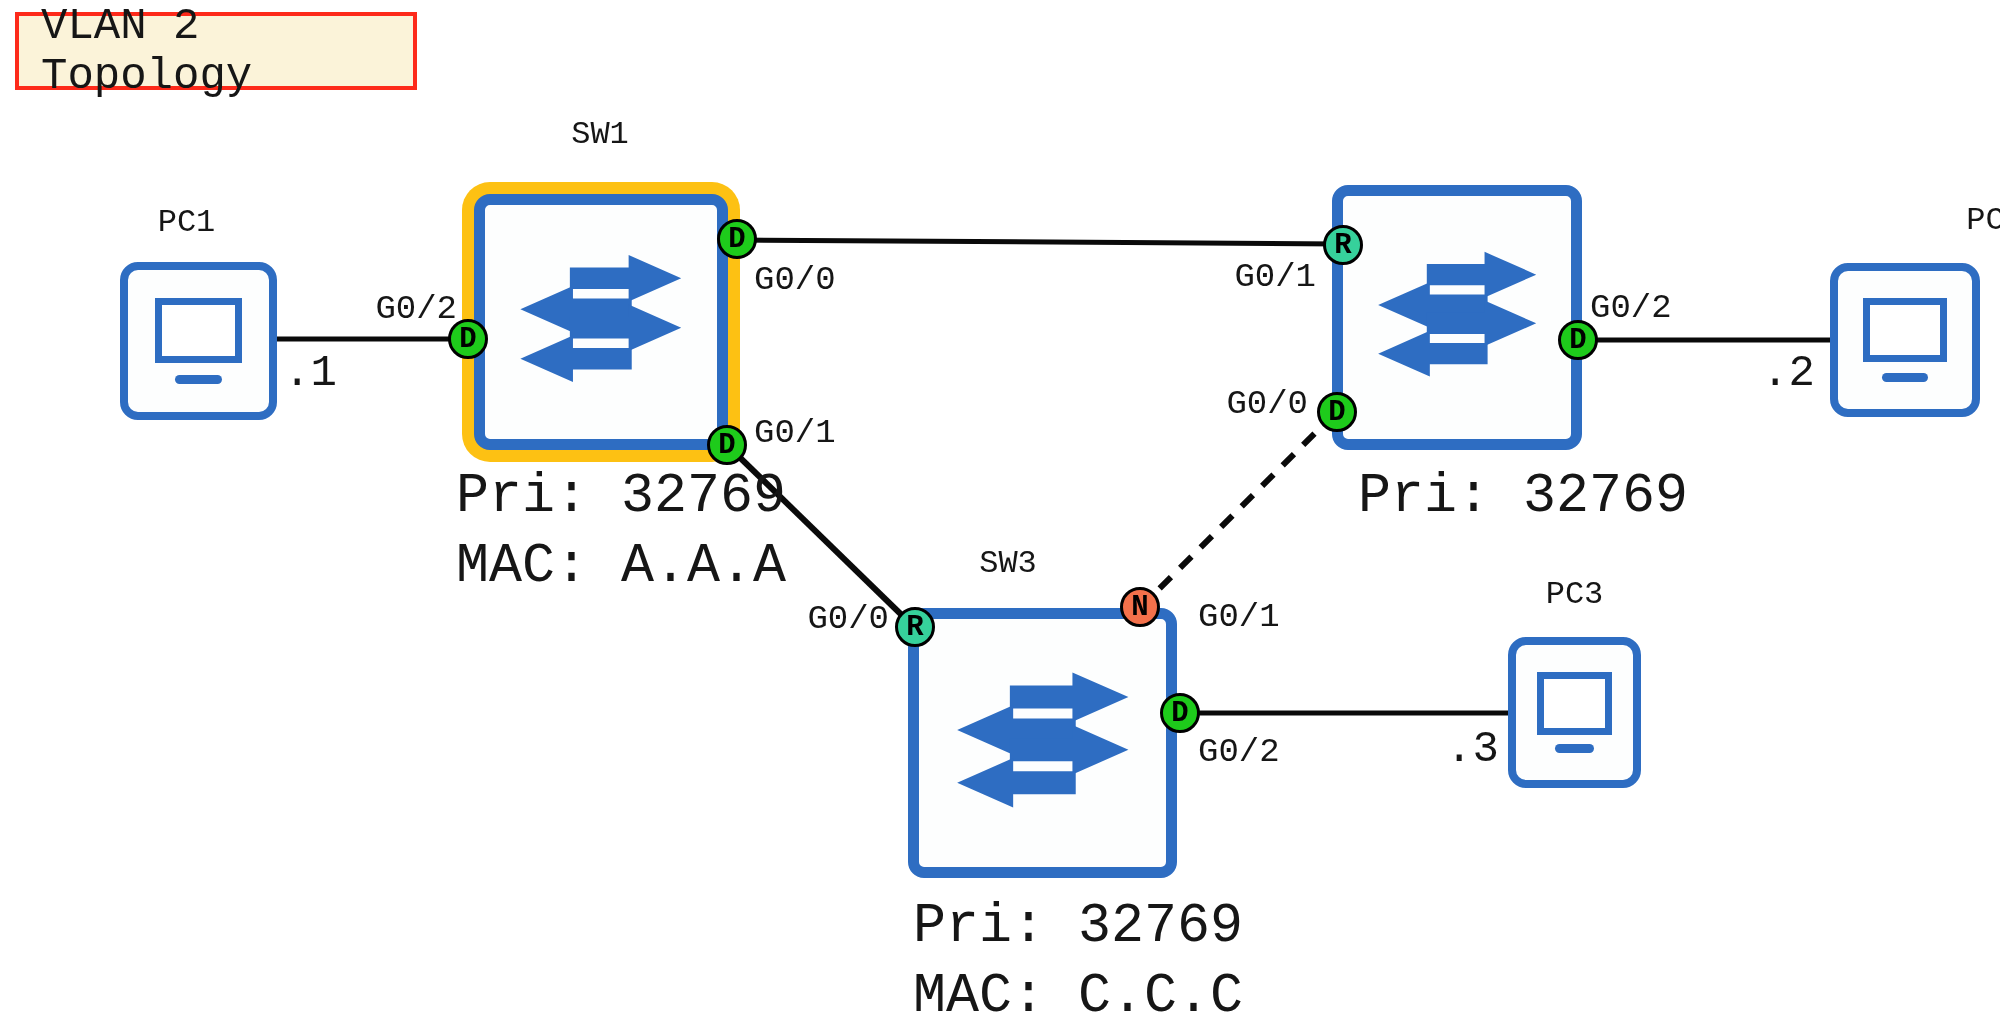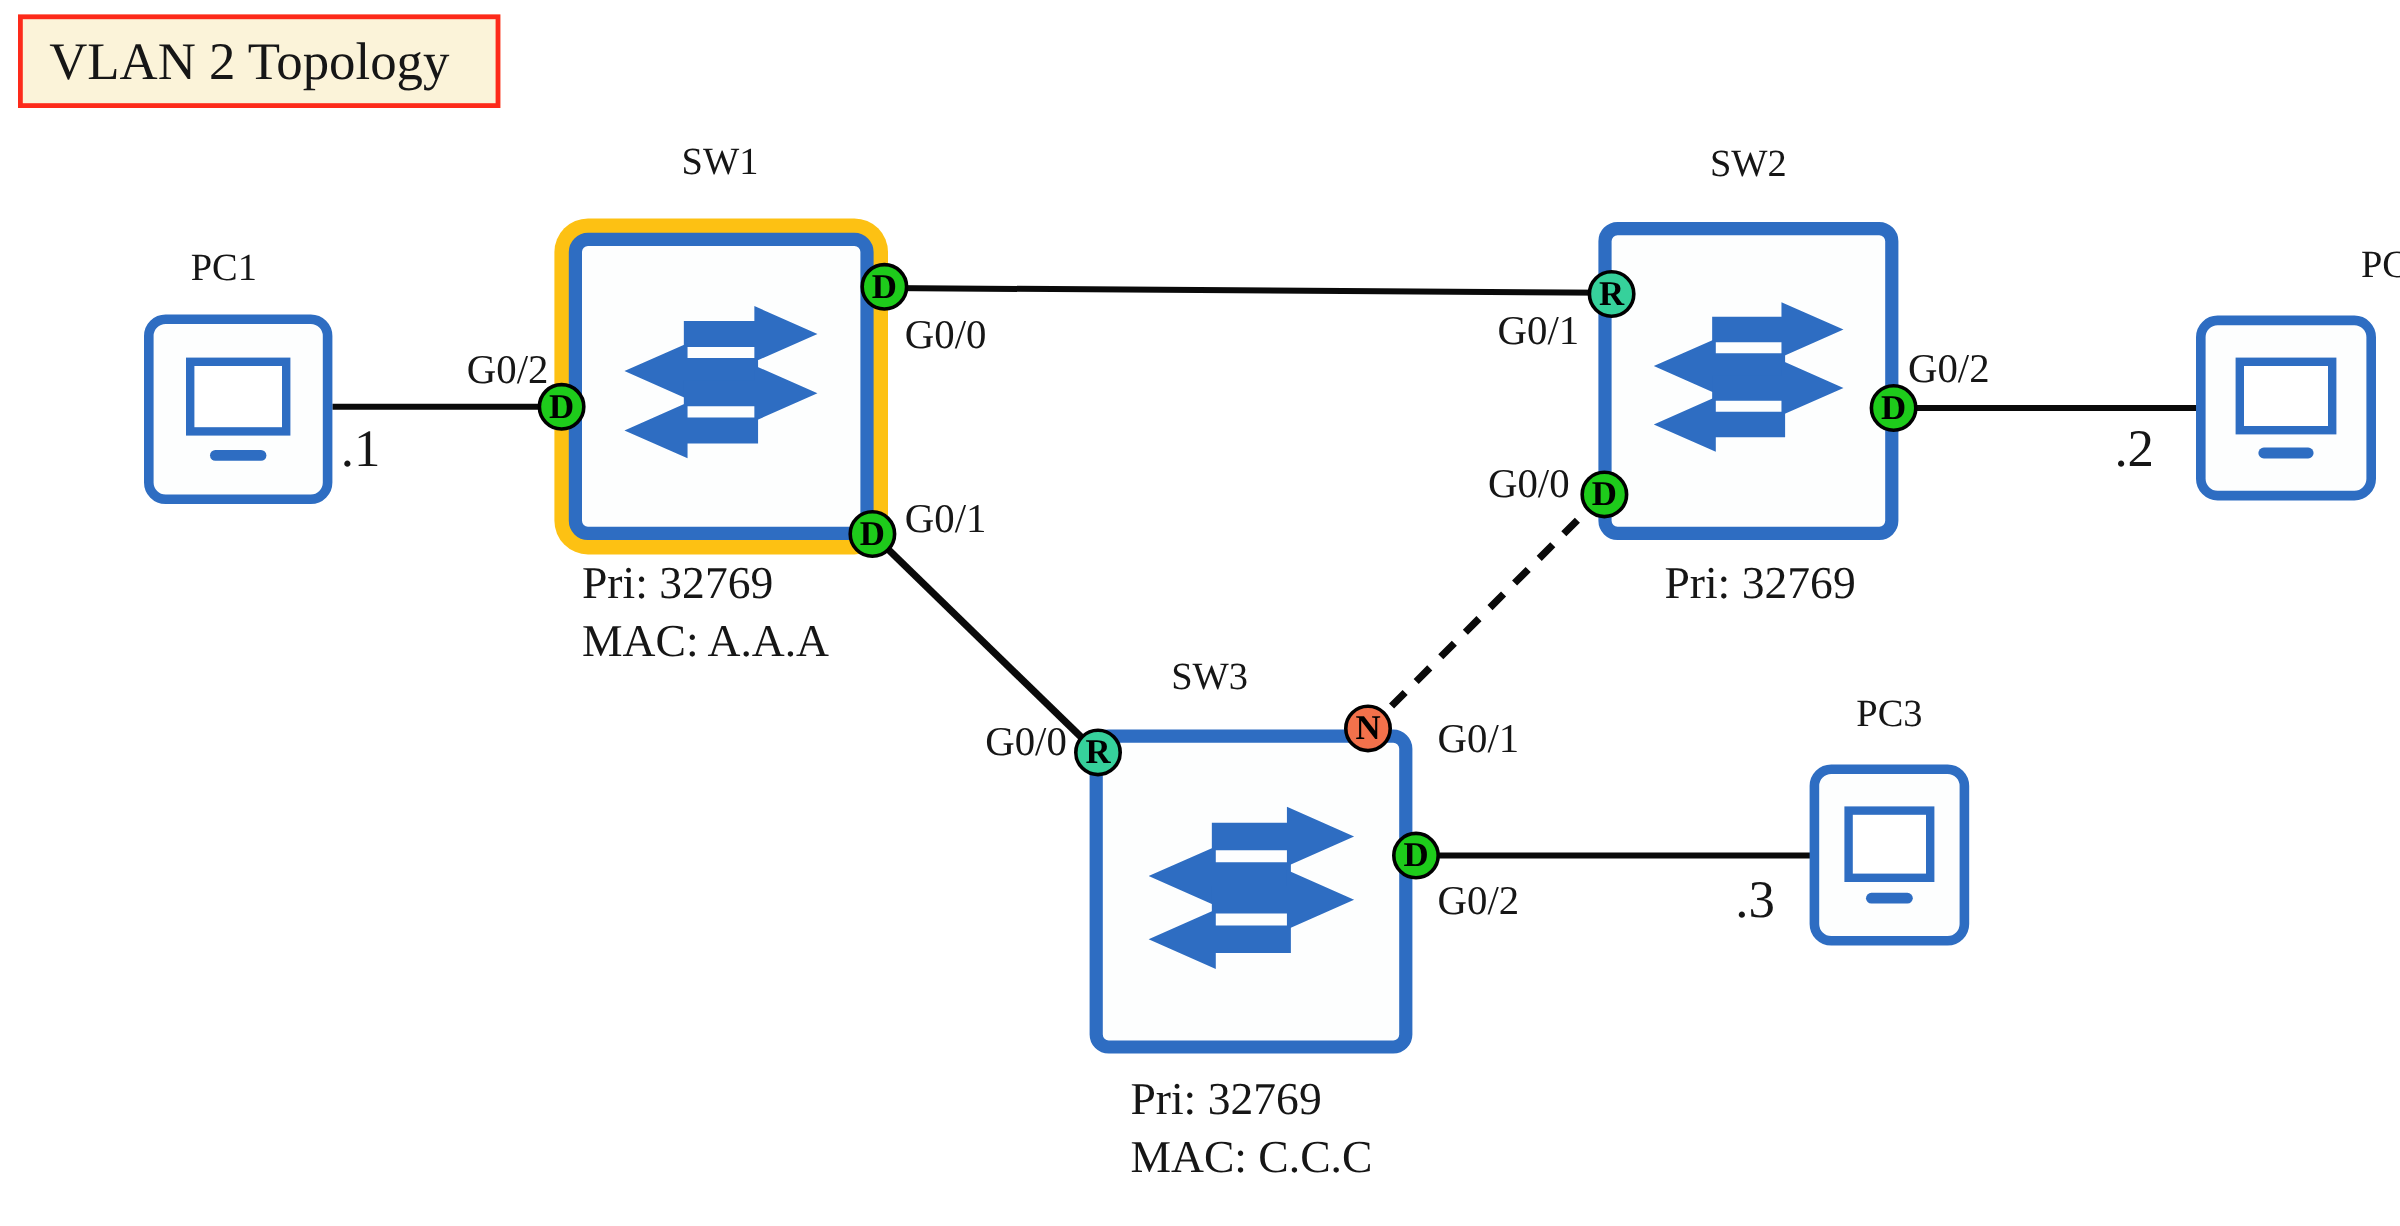--- a/index.html
+++ b/index.html
@@ -1,18 +1,18 @@
 <!DOCTYPE html>
 <html><head>
 <meta charset="utf-8">
 <style>
   html,body{margin:0;padding:0;background:#fff;}
   .canvas{
     position:relative;width:2000px;height:1022px;background:#ffffff;
-    font-family:Liberation Serif, serif;color:#161616;overflow:hidden;
+    font-family:Liberation Mono, monospace;color:#161616;overflow:hidden;
   }
   .links{position:absolute;left:0;top:0;z-index:1;}
   .node{position:absolute;box-sizing:border-box;z-index:2;}
   .switch{
     border:11px solid #2e6dc2;border-radius:16px;background:#fdfefe;
     display:flex;align-items:center;justify-content:center;
   }
   .switch.root{box-shadow:0 0 0 12px #fdc113;}
   .switch svg{width:80%;height:80%;}
   .pc{
@@ -27,21 +27,21 @@
     display:flex;align-items:center;justify-content:center;
     font-size:29px;font-weight:bold;line-height:1;color:#000;
   }
   .port.D{background:#1ecb1b;}
   .port.R{background:#36d19b;}
   .port.N{background:#f3714b;}
   .label{position:absolute;z-index:4;white-space:nowrap;}
   .device-label{font-size:32px;text-align:center;}
   .port-label{font-size:34px;}
   .port-label.r{text-align:right;width:92px;}
-  .info-label{font-size:38px;line-height:1.28;margin-left:29px;}
+  .info-label{font-size:55px;line-height:1.28;}
   .ip-label{font-size:44px;}
   .title-box{
     position:absolute;left:15px;top:12px;width:402px;height:78px;z-index:5;
     background:#fbf3d9;border:4px solid #fd2a1a;box-sizing:border-box;
     display:flex;align-items:center;padding-left:22px;font-size:44px;
   }
 </style>
 </head>
 <body>
 
@@ -75,21 +75,20 @@
     <div>Pri: 32769</div>
     <div>MAC: A.A.A</div>
   </div>
   <div class="port D" style="left:448px;top:319px;">D</div>
   <div class="label port-label r" style="left:365px;top:290px;">G0/2</div>
   <div class="port D" style="left:717px;top:219px;">D</div>
   <div class="label port-label" style="left:754px;top:261px;">G0/0</div>
   <div class="port D" style="left:707px;top:425px;">D</div>
   <div class="label port-label" style="left:754px;top:414px;">G0/1</div>
 
-  <div class="label device-label" style="left:1332px;top:118px;width:250px;">SW2</div>
   <div class="node switch" style="left:1332px;top:185px;width:250px;height:265px;">
     <svg viewBox="0 0 120 120">
       <g fill="#2e6dc2">
         <polygon points="40,25 78,25 78,17 112,32 78,47 78,39 40,39"></polygon>
         <polygon points="80,45 42,45 42,37 8,52 42,67 42,59 80,59"></polygon>
         <polygon points="40,57 78,57 78,49 112,64 78,79 78,71 40,71"></polygon>
         <polygon points="80,77 42,77 42,69 8,84 42,99 42,91 80,91"></polygon>
       </g>
     </svg>
   </div>

